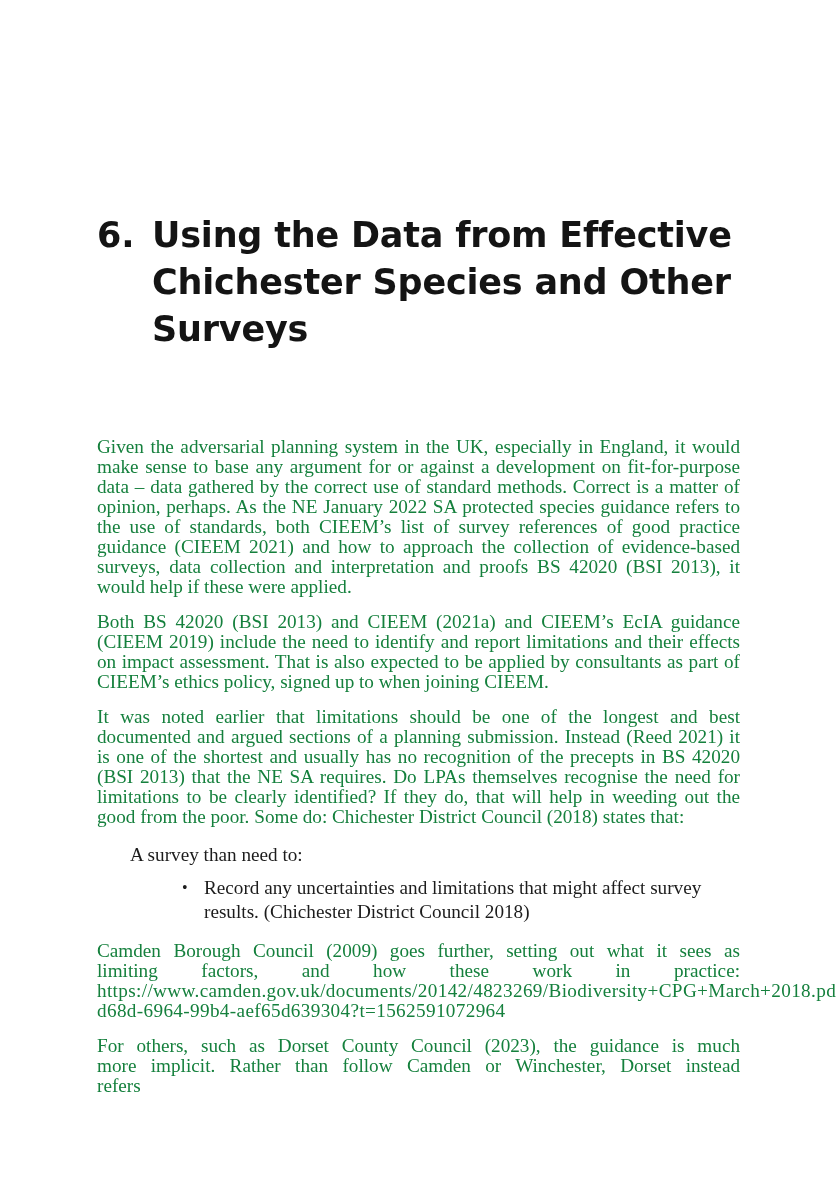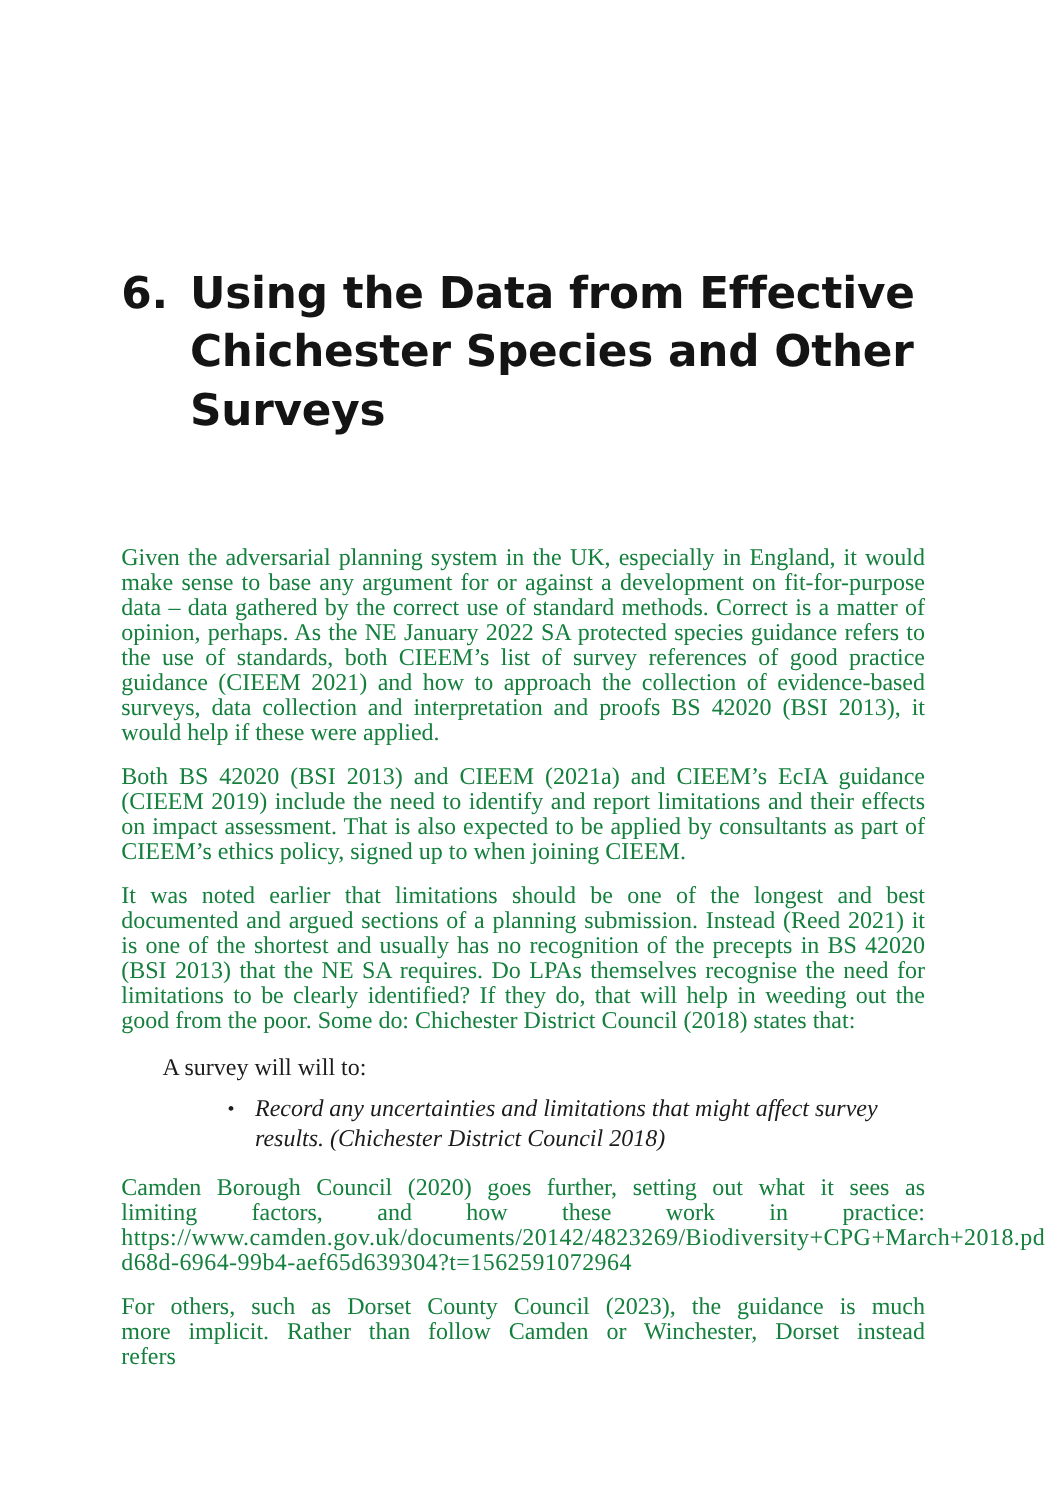--- a/index.html
+++ b/index.html
@@ -112,21 +112,20 @@
   }
   .quote-bullet {
     position: absolute;
     left: 0;
     top: 0;
     line-height: 24.6px;
     font-size: 16px;
   }
   .quote-item-text {
     display: block;
-    font-style: italic;
   }
 </style>
 </head>
 <body>
 
 <div class="page">
   <div class="content">
 
     <div class="chapter-heading">
       <span class="chapter-number">6.</span>
@@ -135,31 +134,31 @@
 
     <div class="body-block">
 
       <p class="para">Given the adversarial planning system in the UK, especially in England, it would make sense to base any argument for or against a development on fit-for-purpose data – data gathered by the correct use of standard methods. Correct is a matter of opinion, perhaps. As the NE January 2022 SA protected species guidance refers to the use of standards, both CIEEM’s list of survey references of good practice guidance (CIEEM 2021) and how to approach the collection of evidence-based surveys, data collection and interpretation and proofs BS 42020 (BSI 2013), it would help if these were applied.</p>
 
       <p class="para">Both BS 42020 (BSI 2013) and CIEEM (2021a) and CIEEM’s EcIA guidance (CIEEM 2019) include the need to identify and report limitations and their effects on impact assessment. That is also expected to be applied by consultants as part of CIEEM’s ethics policy, signed up to when joining CIEEM.</p>
 
       <p class="para">It was noted earlier that limitations should be one of the longest and best documented and argued sections of a planning submission. Instead (Reed 2021) it is one of the shortest and usually has no recognition of the precepts in BS 42020 (BSI 2013) that the NE SA requires. Do LPAs themselves recognise the need for limitations to be clearly identified? If they do, that will help in weeding out the good from the poor. Some do: Chichester District Council (2018) states that:</p>
 
       <div class="quote-block">
-        <p class="quote-lead">A survey will will to:</p>
+        <p class="quote-lead">A survey than need to:</p>
         <ul class="quote-list">
           <li class="quote-list-item">
             <span class="quote-bullet">•</span>
             <span class="quote-item-text">Record any uncertainties and limitations that might affect survey results. (Chichester District Council 2018)</span>
           </li>
         </ul>
       </div>
 
 
       <p class="para loose">
-        <span>Camden Borough Council (2020) goes further, setting out what it sees as limiting factors, and how these work in practice: </span><span class="url">https://www.camden.gov.uk/documents/20142/4823269/Biodiversity+CPG+March+2018.pdf/daf83dad-d68d-6964-99b4-aef65d639304?t=1562591072964</span>
+        <span>Camden Borough Council (2009) goes further, setting out what it sees as limiting factors, and how these work in practice: </span><span class="url">https://www.camden.gov.uk/documents/20142/4823269/Biodiversity+CPG+March+2018.pdf/daf83dad-d68d-6964-99b4-aef65d639304?t=1562591072964</span>
       </p>
 
       <p class="para loose">For others, such as Dorset County Council (2023), the guidance is much more implicit. Rather than follow Camden or Winchester, Dorset instead refers</p>
 
     </div>
   </div>
 </div>
 
 </body></html>

